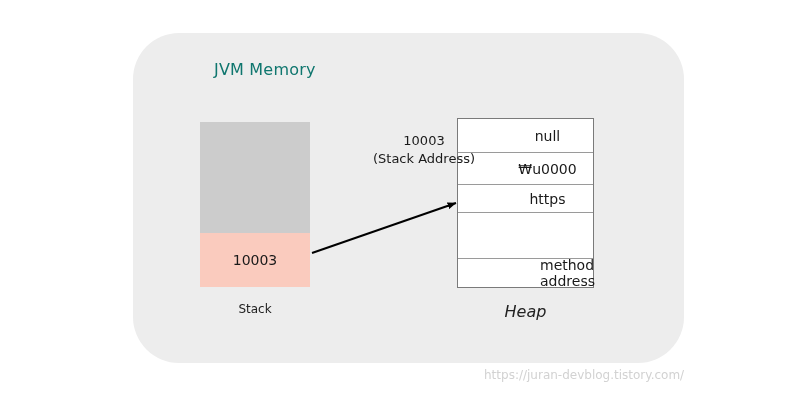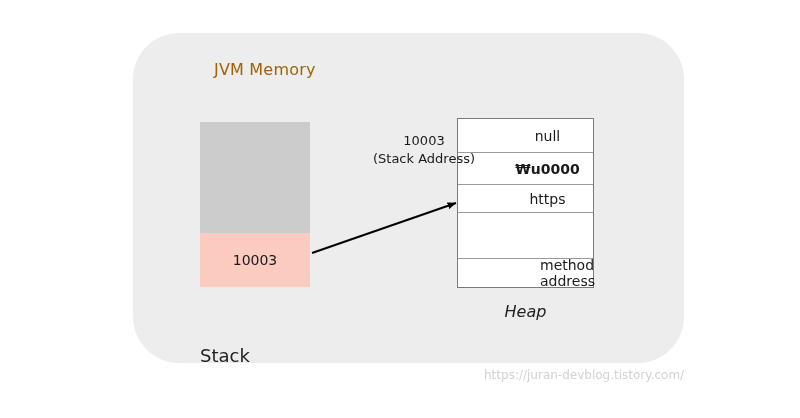--- a/index.html
+++ b/index.html
@@ -24,21 +24,21 @@
     height: 330px;
     background: #ededed;
     border-radius: 46px;
   }
 
   #panel-title {
     position: absolute;
     left: 214px;
     top: 60px;
     font-size: 16px;
-    color: #a16207;
+    color: #0f766e;
     letter-spacing: 0.2px;
     white-space: nowrap;
   }
 
   
   #stack-block {
     position: absolute;
     left: 200px;
     top: 122px;
     width: 110px;
@@ -65,24 +65,23 @@
   }
   #stack-frame-value {
     font-size: 14px;
     color: #1a1a1a;
   }
   #stack-caption {
     position: absolute;
     left: 200px;
     top: 302px;
     width: 110px;
-    text-align: left;
-    font-size: 18px;
+    text-align: center;
+    font-size: 12px;
     color: #222222;
-    margin-top: 43px;
   }
 
   
   #heap-table {
     position: absolute;
     left: 457px;
     top: 118px;
     width: 137px;
     height: 170px;
     border: 1px solid #7a7a7a;
@@ -97,21 +96,21 @@
     justify-content: center;
     font-size: 14px;
     color: #1a1a1a;
     background: #ffffff;
     padding-left: 44px;
   }
   .heap-row:last-child {
     border-bottom: none;
   }
   .heap-row.r0 { height: 34px; }
-  .heap-row.r1 { height: 32px; font-weight: bold; }
+  .heap-row.r1 { height: 32px; }
   .heap-row.r2 { height: 28px; }
   .heap-row.r3 { height: 46px; }
   .heap-row.r4 { height: 28px; margin-left: 40px; }
 
   #heap-caption {
     position: absolute;
     left: 457px;
     top: 302px;
     width: 137px;
     text-align: center;

